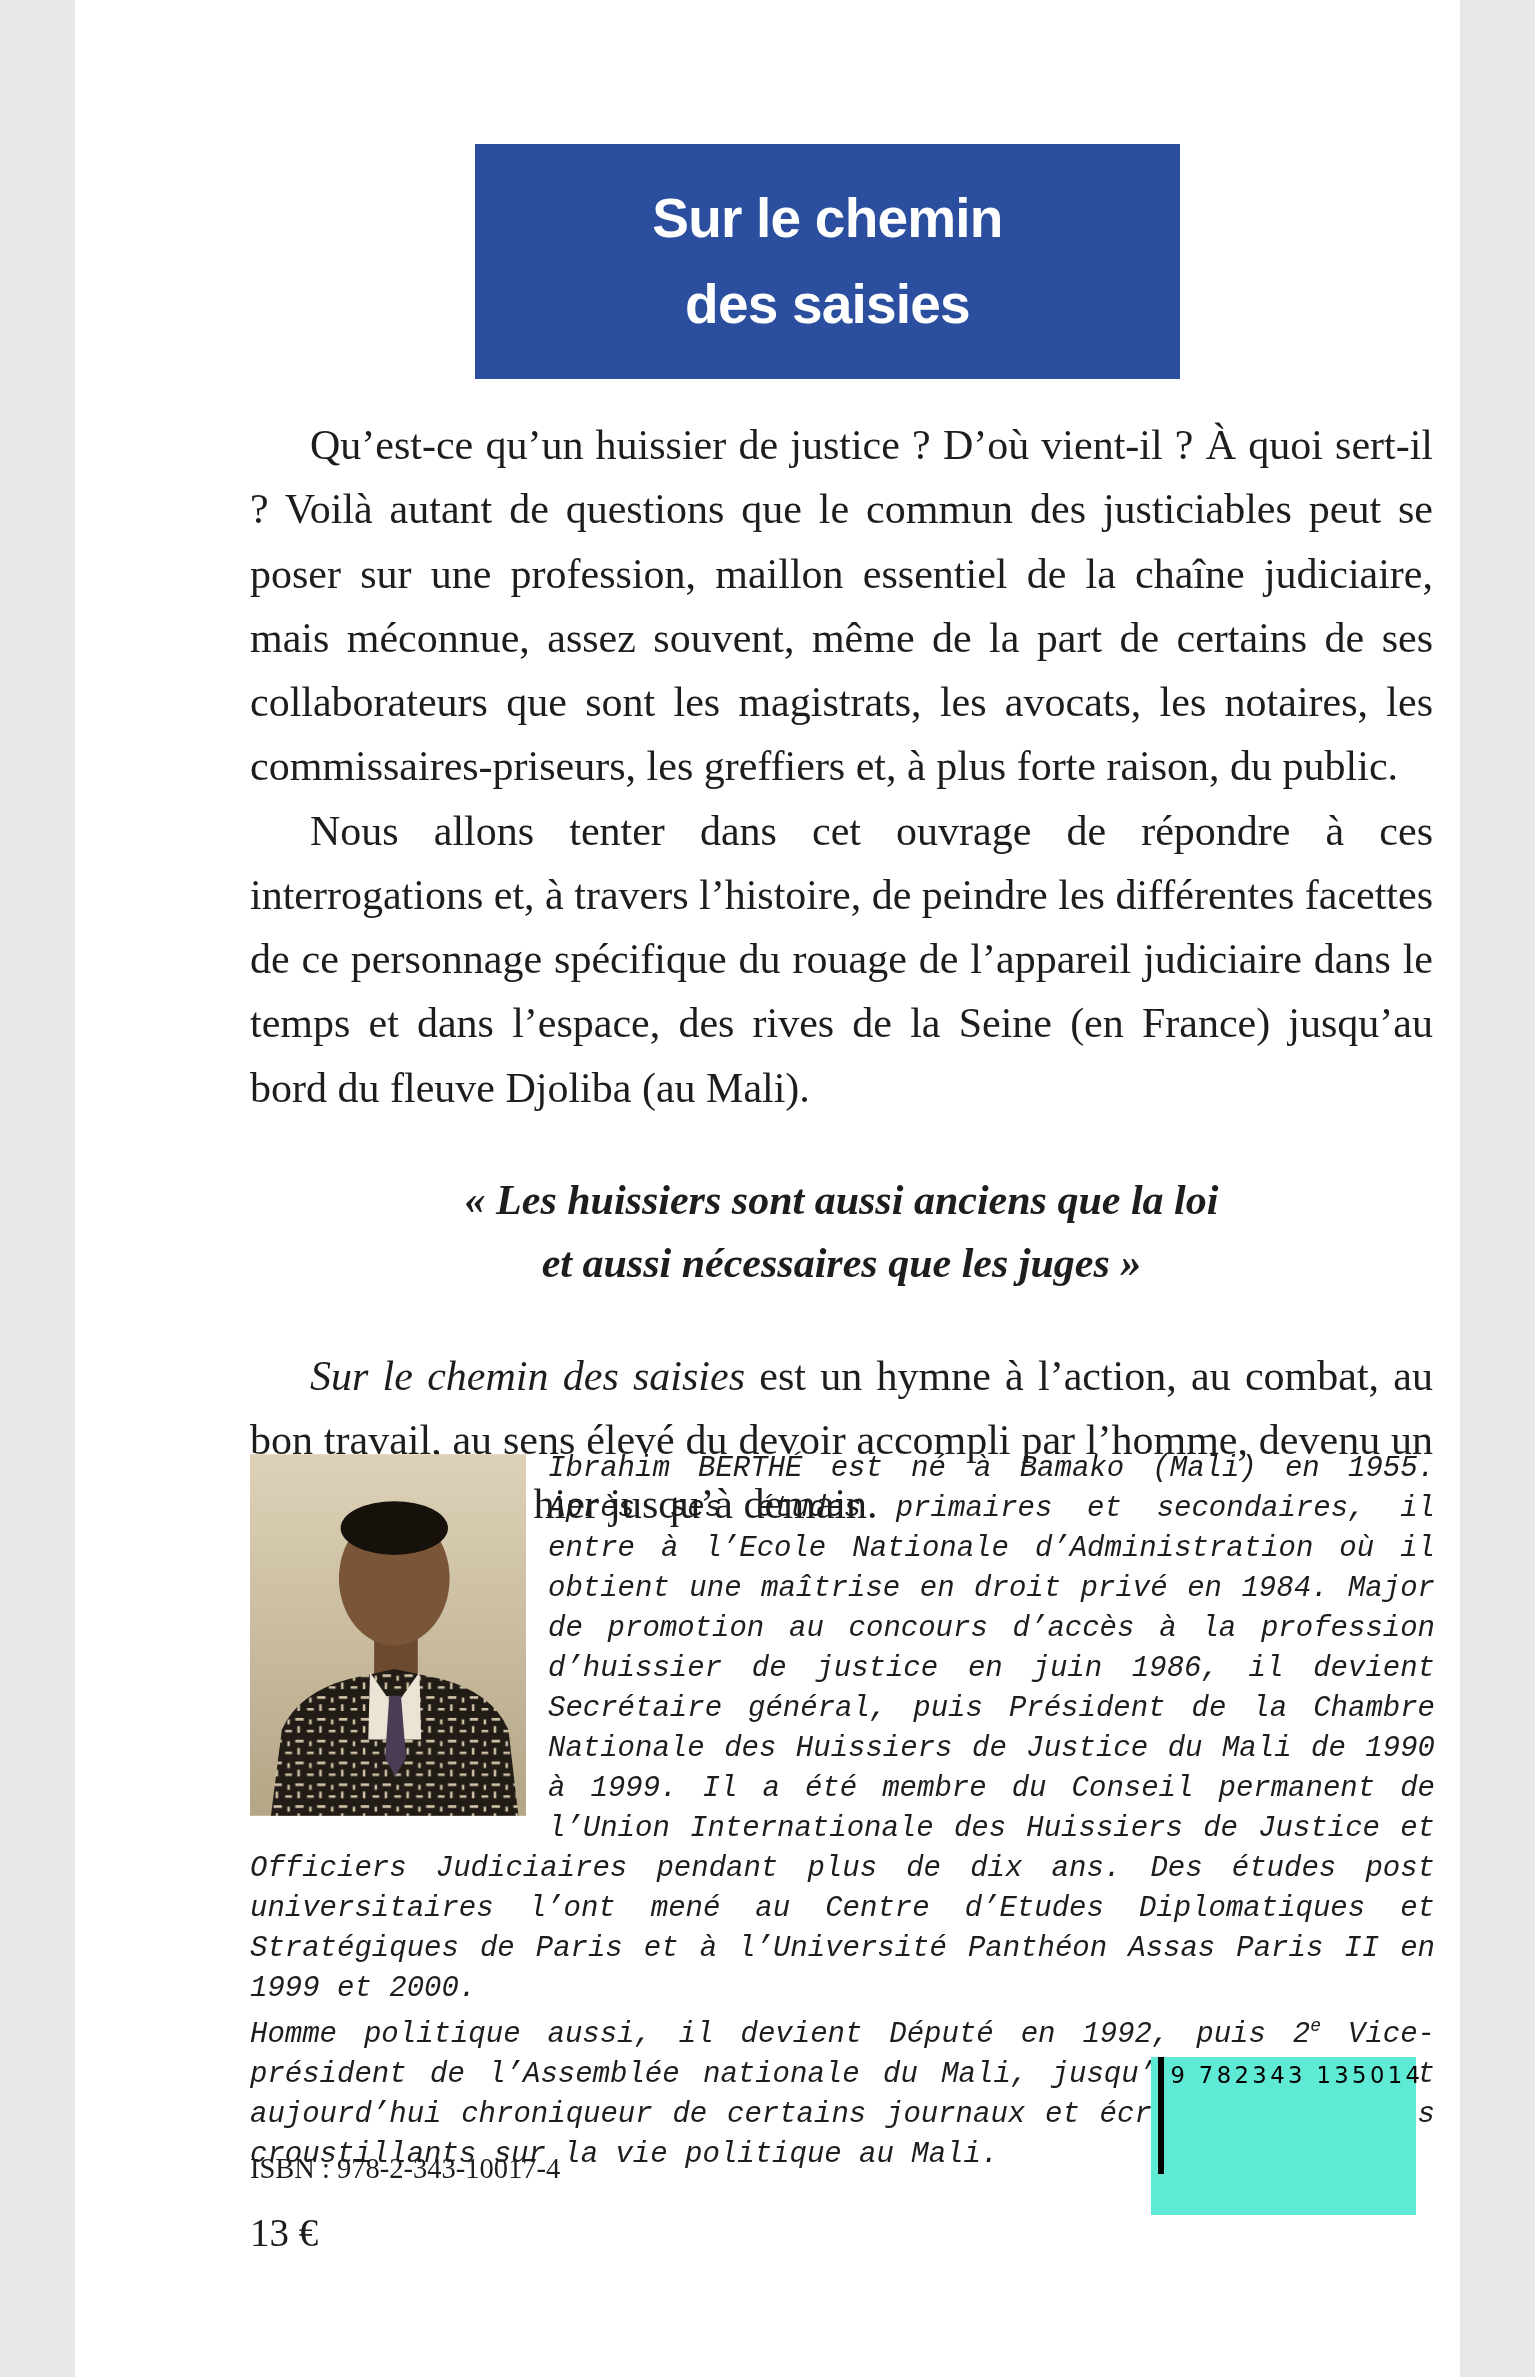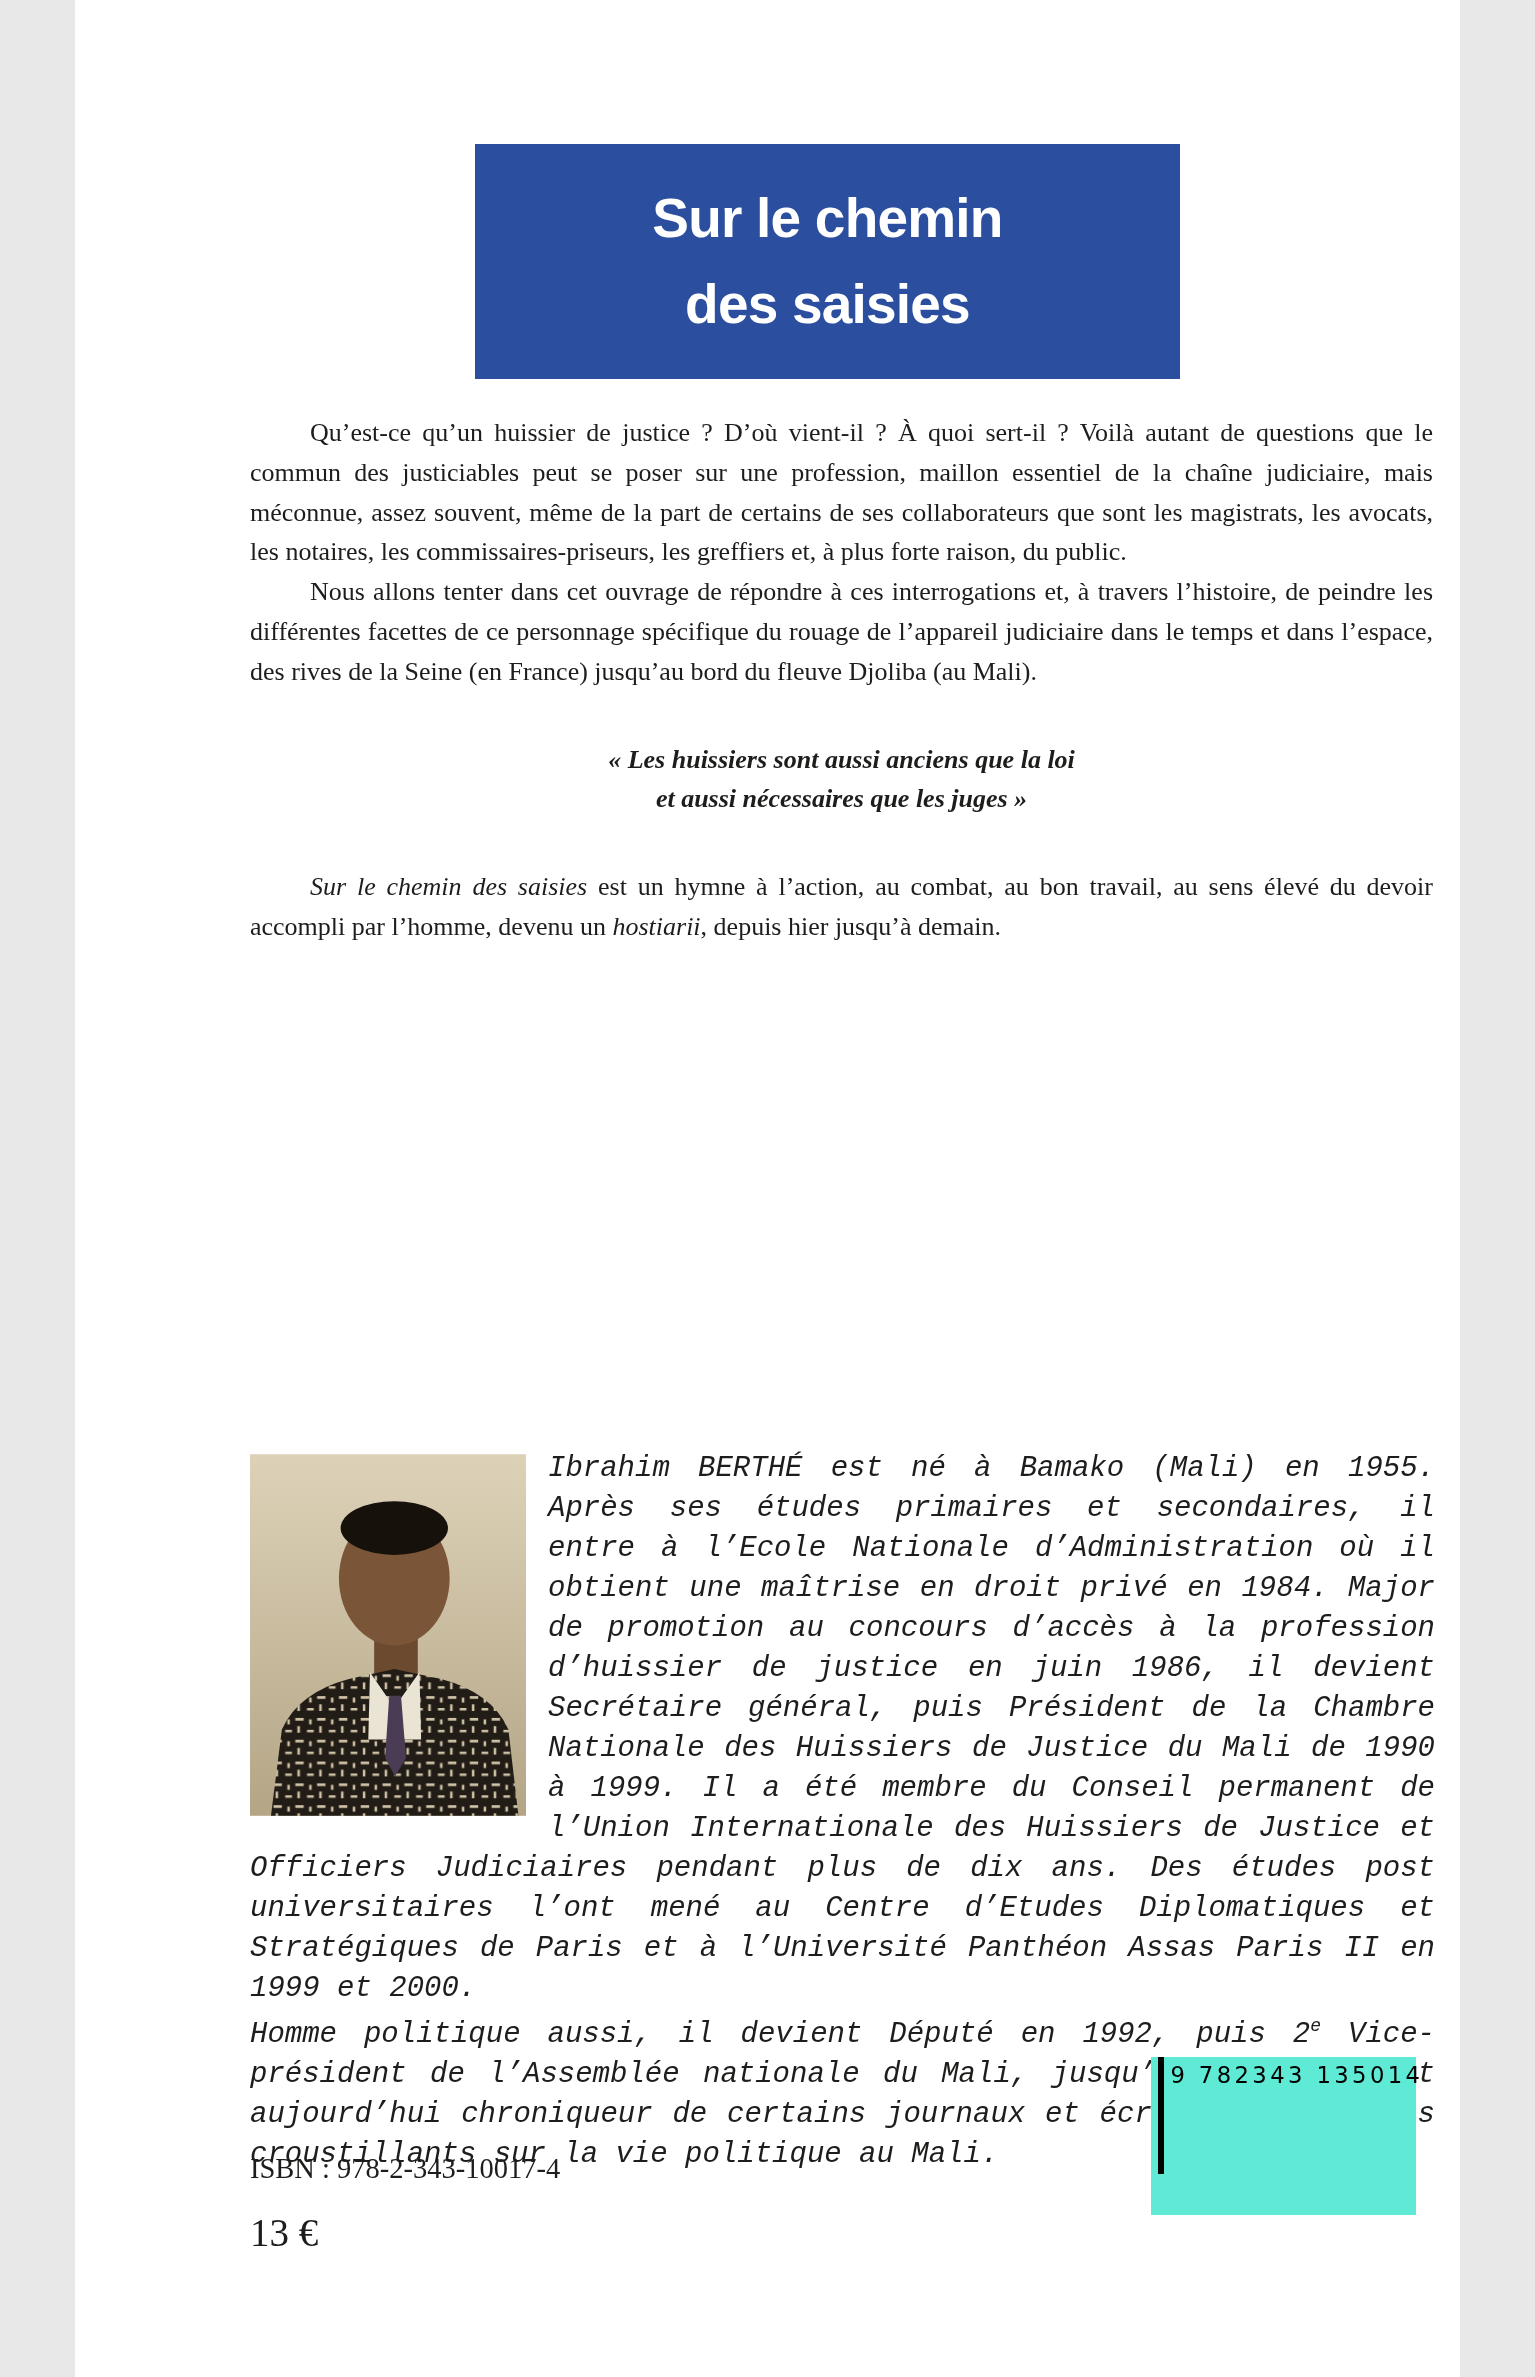--- a/index.html
+++ b/index.html
@@ -16,21 +16,21 @@
     align-items:center; justify-content:center;
   }
   .title-line {
     font-family:"Liberation Sans", sans-serif; font-weight:700;
     color:#ffffff; font-size:55px; line-height:1.55; letter-spacing:-0.8px;
   }
 
   
   .synopsis {
     position:absolute; left:175px; top:413px; width:1183px;
-    font-size:26px; line-height:1.53; text-align:justify;
+    font-size:42px; line-height:1.53; text-align:justify;
   }
   .synopsis p { margin:0; text-indent:60px; }
   .quote { text-align:center; font-style:italic; margin:49px 0; }
   .quote div { line-height:1.5;font-weight:bold; }
   .italic { font-style:italic; }
 
   
   .bio {
     position:absolute; left:175px; top:1449px; width:1185px;
     font-size:29px; line-height:1.38; font-style:italic; text-align:justify;font-family:Liberation Mono, monospace;

